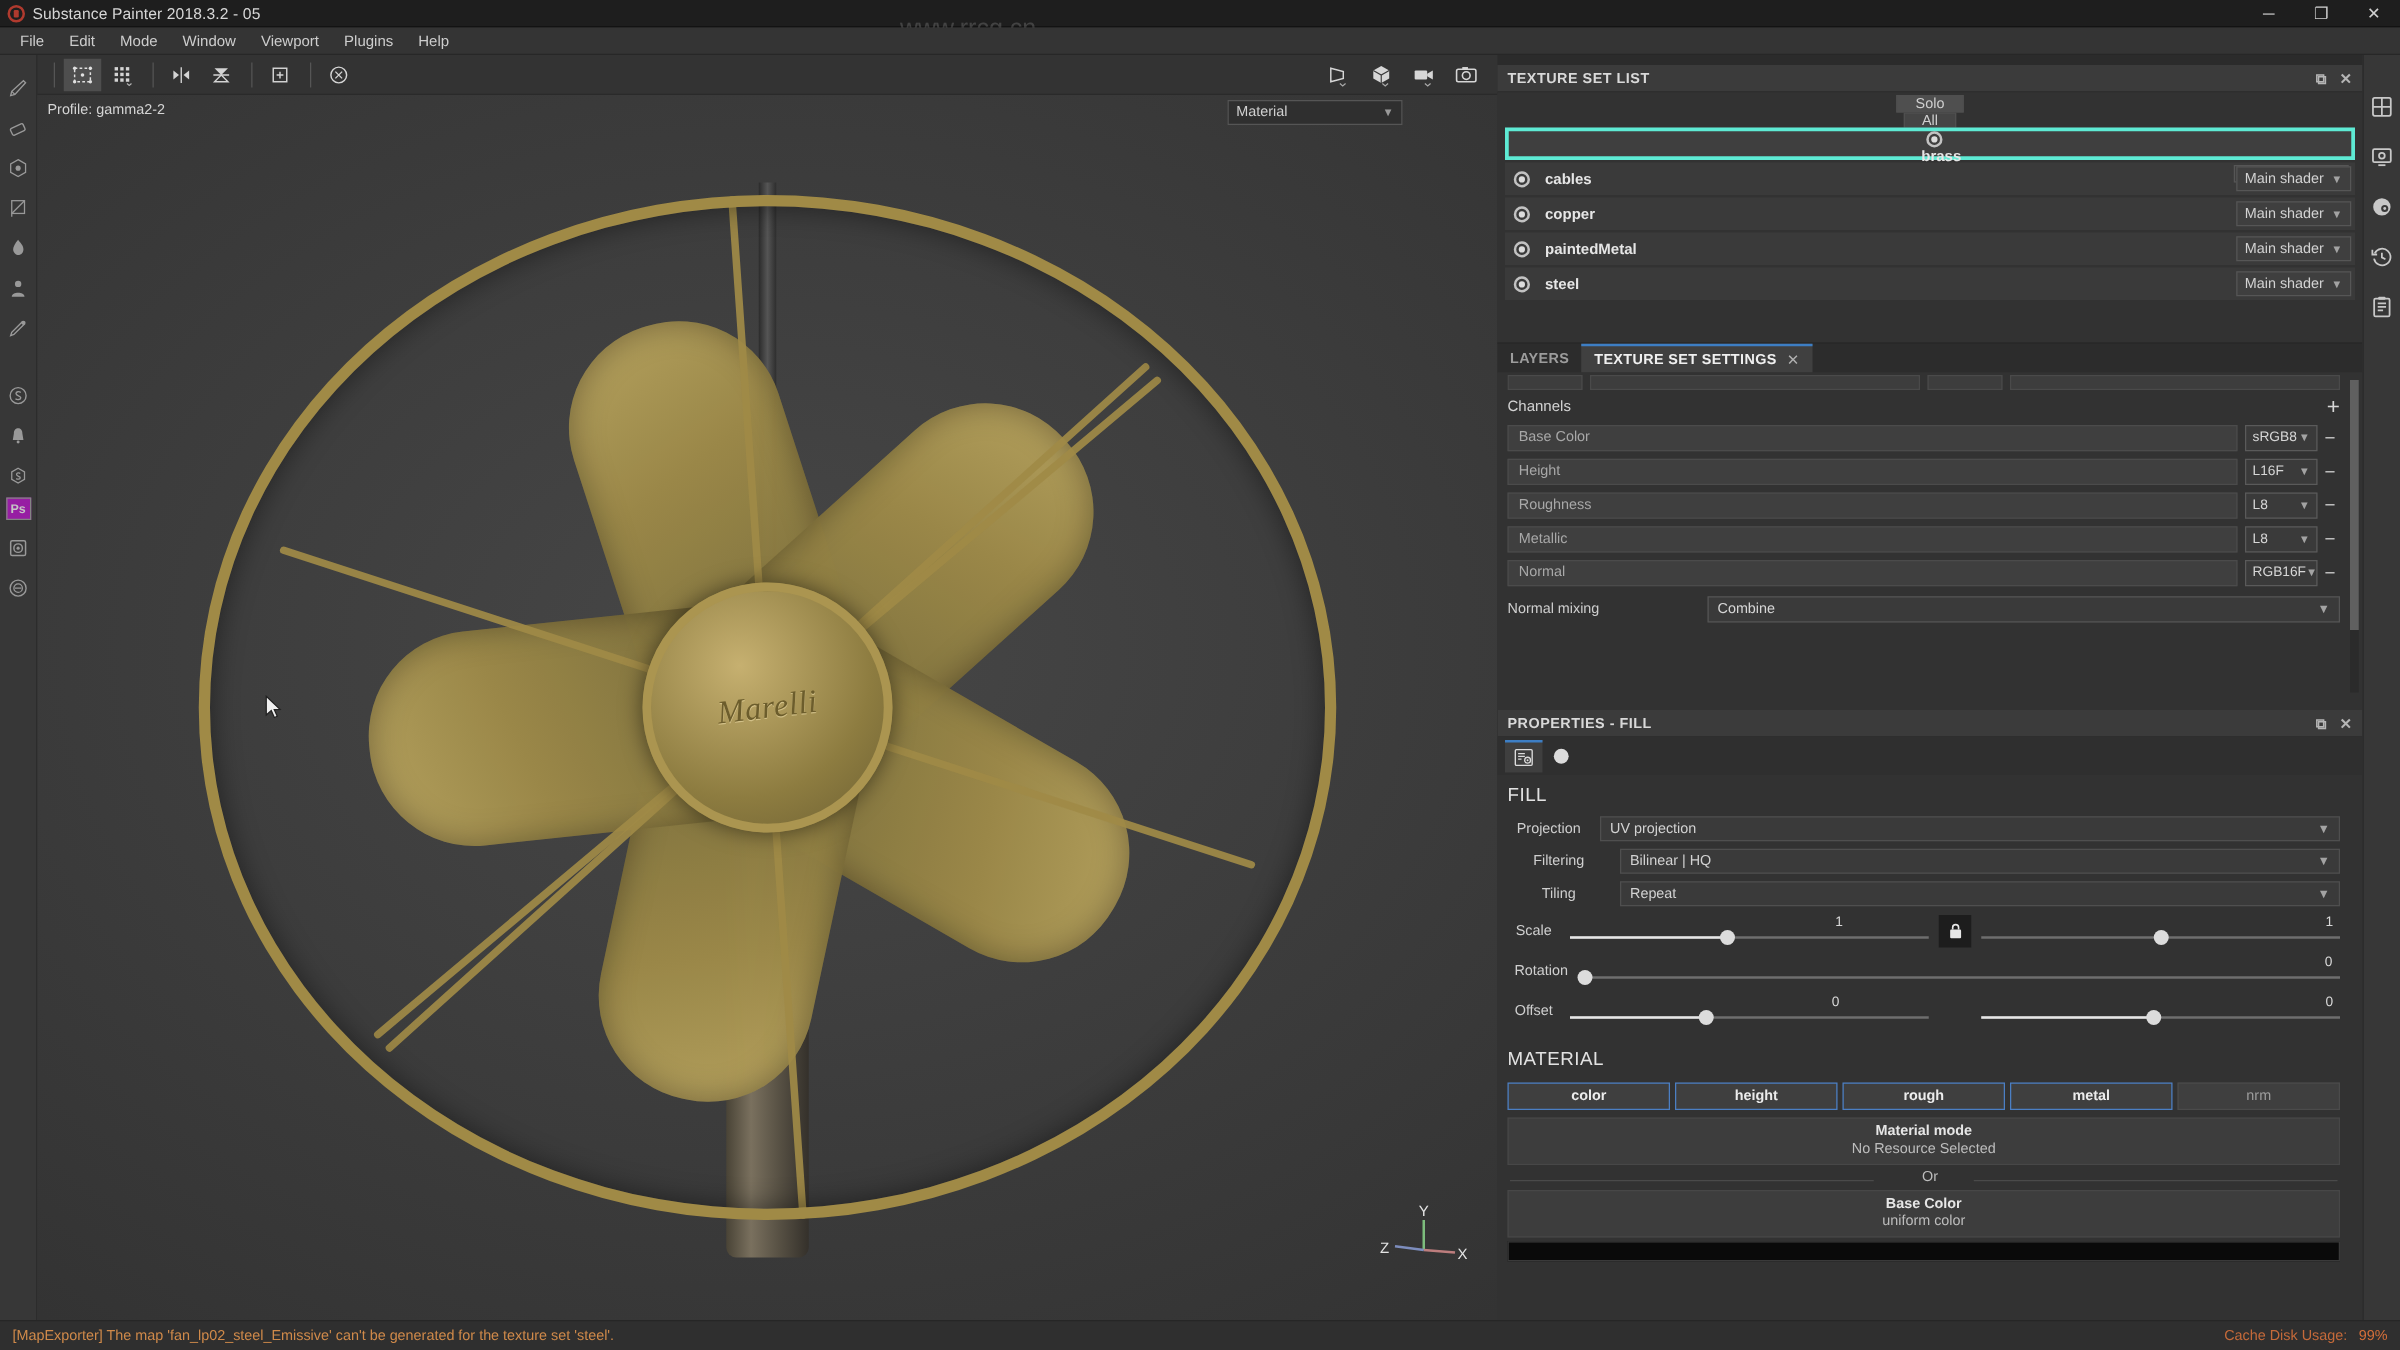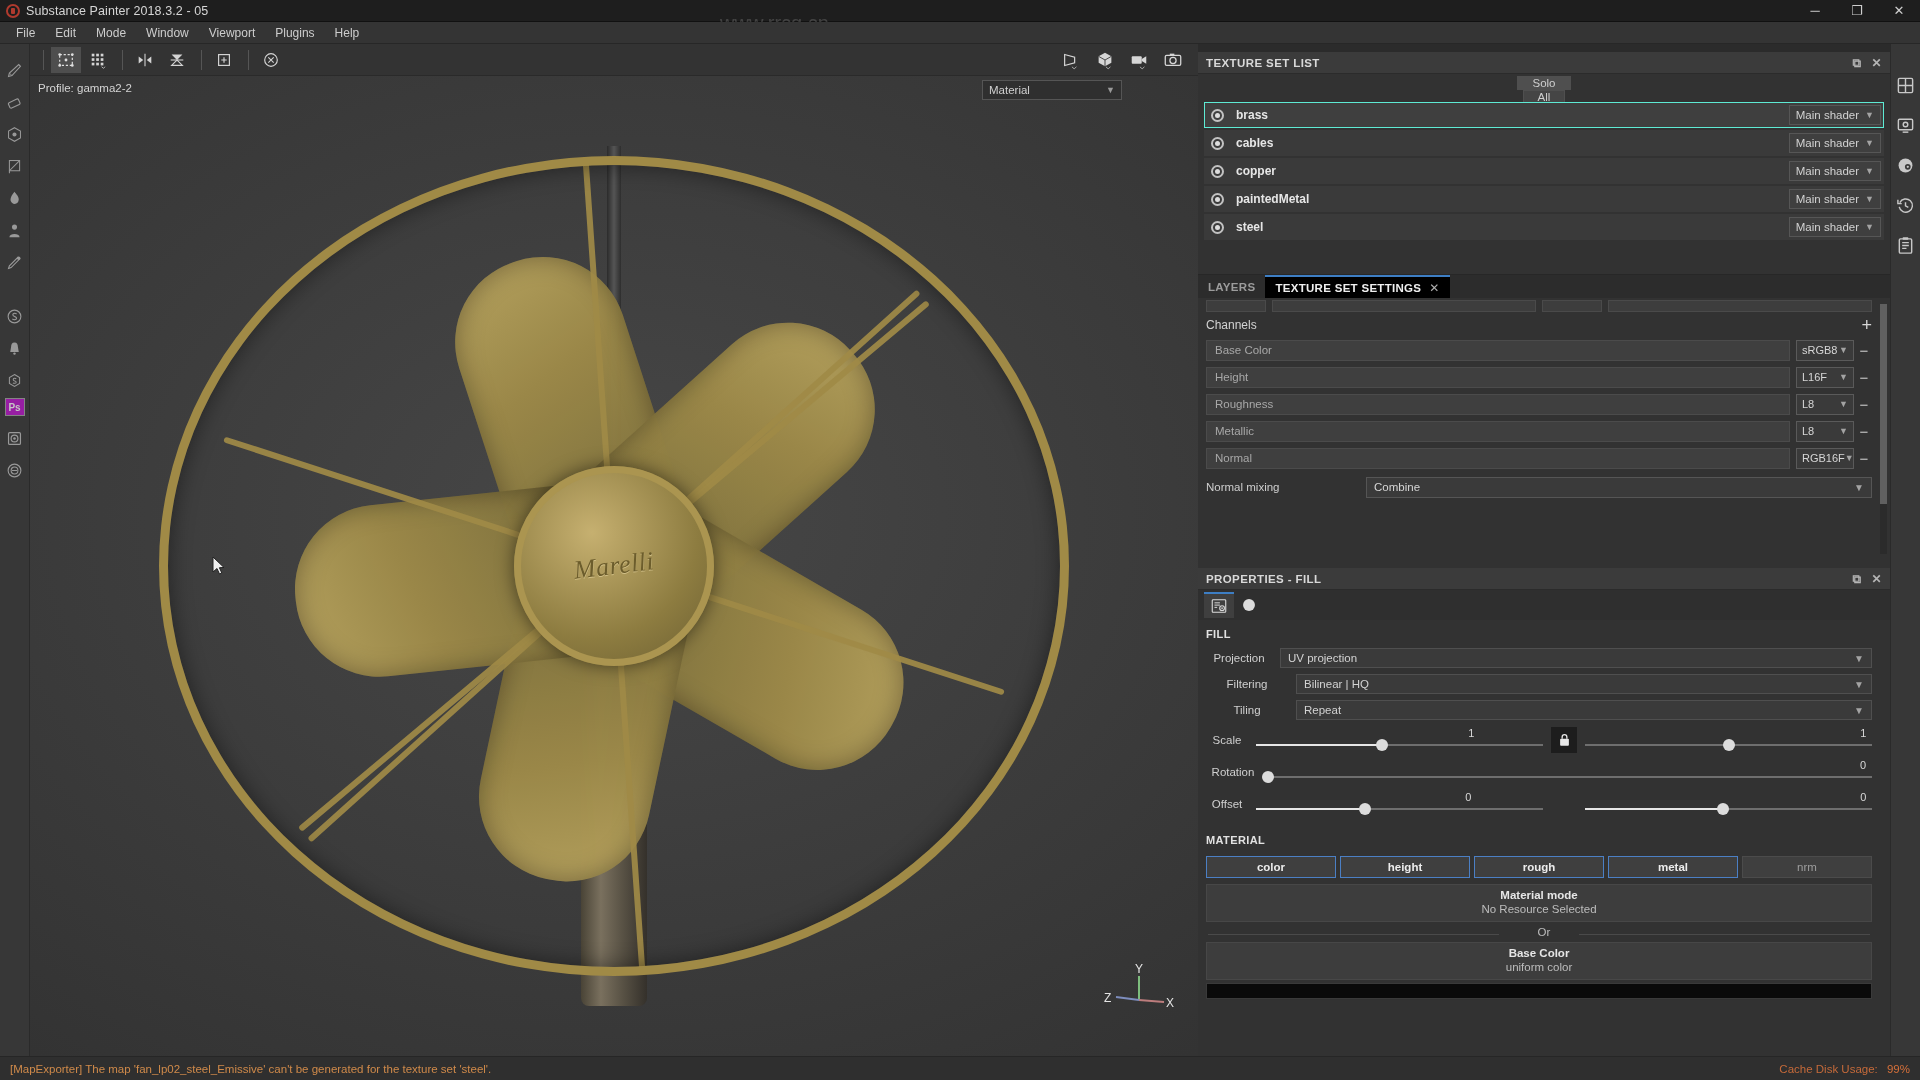--- a/index.html
+++ b/index.html
@@ -160,21 +160,21 @@
   .seg.on { background: #4f4f4f; }
   .settings-btn {
     margin-left: auto; height: 20px; padding: 0 8px; background: #3f3f3f; border: 1px solid #505050;
     font-size: 11.5px; color: #cfcfcf; display: flex; align-items: center; gap: 6px;
   }
   .ts-rows { padding: 2px 6px 0 6px; }
   .ts-row {
     height: 26px; display: flex; align-items: center; background: #3a3a3a;
     margin-bottom: 2px; padding-left: 6px; border: 1px solid transparent;
   }
-  .ts-row.selected { background: #3f3f3f; border: 1px solid #5eead4; }
+  .ts-row.selected { background: #3f3f3f; border: 3px solid #5eead4; flex-direction: column; }
   .ts-radio {
     width: 13px; height: 13px; border-radius: 50%; border: 2px solid #c2c2c2;
     display: flex; align-items: center; justify-content: center; flex: 0 0 auto;
   }
   .ts-radio::after { content: ""; width: 5px; height: 5px; border-radius: 50%; background: #dcdcdc; }
   .ts-name { margin-left: 12px; font-size: 12px; font-weight: bold; color: #e6e6e6; }
   .shader-dd {
     margin-left: auto; height: 20px; min-width: 86px; padding: 0 6px; background: #3f3f3f;
     border: 1px solid #565656; display: flex; align-items: center; gap: 6px;
     font-size: 11.5px; color: #d2d2d2; margin-right: 2px;
@@ -183,21 +183,21 @@
 
   
   .tabstrip {
     height: 24px; background: #2c2c2c; display: flex; align-items: flex-end;
     border-top: 1px solid #272727;
   }
   .tab {
     height: 23px; padding: 0 10px; display: flex; align-items: center; font-size: 11.5px;
     font-weight: bold; color: #9c9c9c; letter-spacing: .3px;
   }
-  .tab.active { color: #f0f0f0; background: #000000; border-top: 2px solid #3d7ec4; }
+  .tab.active { color: #f0f0f0; background: #404040; border-top: 2px solid #3d7ec4; }
   .tab .x { margin-left: 8px; font-weight: normal; font-size: 12px; color: #b0b0b0; }
 
   
   .tss { background: #323232; height: 270px; position: relative; overflow: hidden; }
   .clipped-row {
     height: 12px; margin: 2px 18px 0 8px; display: flex; gap: 6px; overflow: hidden;
   }
   .clipped-row .fld { flex: 1; background: #3d3d3d; border: 1px solid #4a4a4a; }
   .clipped-row .fld.small { flex: 0 0 60px; }
   .section-row {
@@ -229,21 +229,21 @@
   .vscroll .thumb { position: absolute; left: 0; top: 0; width: 7px; height: 200px; background: #606060; }
 
   
   .props { background: #323232; height: 470px; position: relative; overflow: hidden; }
   .props-tabs { height: 30px; display: flex; align-items: center; background: #2f2f2f; padding-left: 6px; }
   .prop-tab {
     width: 30px; height: 26px; display: flex; align-items: center; justify-content: center;
     color: #d3d3d3;
   }
   .prop-tab.active { background: #3f3f3f; border-top: 2px solid #3d7ec4; }
-  .grp-title { font-size: 11px; font-weight: bold; color: #e2e2e2; padding: 8px 0 6px 8px; letter-spacing: .4px; }
+  .grp-title { font-size: 15px; font-weight: normal; color: #e2e2e2; padding: 8px 0 6px 8px; letter-spacing: .4px; }
   .p-row { display: flex; align-items: center; height: 24px; padding: 0 18px 0 8px; margin-bottom: 2px; }
   .p-label { font-size: 11.5px; color: #cfcfcf; text-align: center; padding-right: 8px; }
   .p-dd {
     flex: 1; height: 20px; background: #3a3a3a; border: 1px solid #4f4f4f; display: flex;
     align-items: center; padding: 0 7px; font-size: 11.5px; color: #d2d2d2;
   }
   .p-dd .chev { margin-left: auto; font-size: 10px; color: #a3a3a3; }
   .slider-row { display: flex; align-items: center; height: 32px; padding: 0 18px 0 8px; position: relative; }
   .sl { position: relative; height: 26px; flex: 1; }
   .sl .track {

